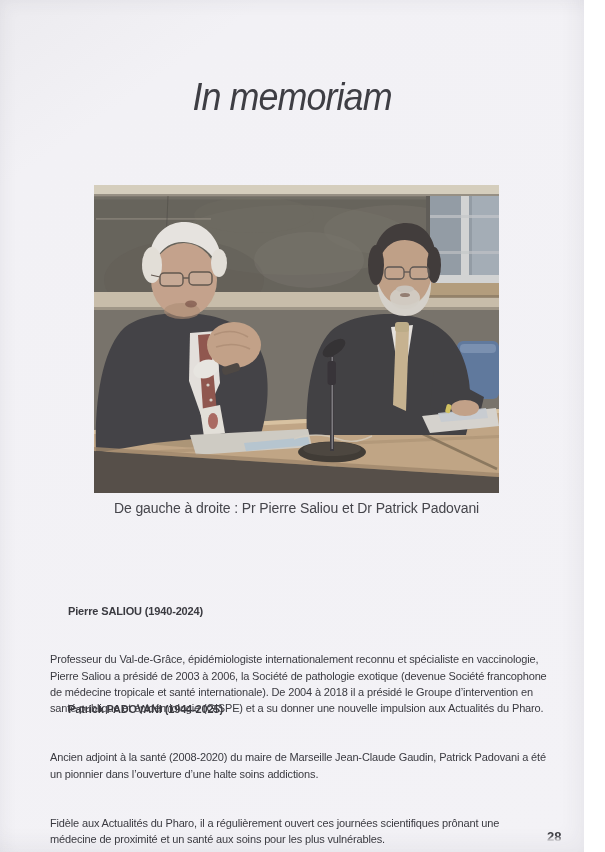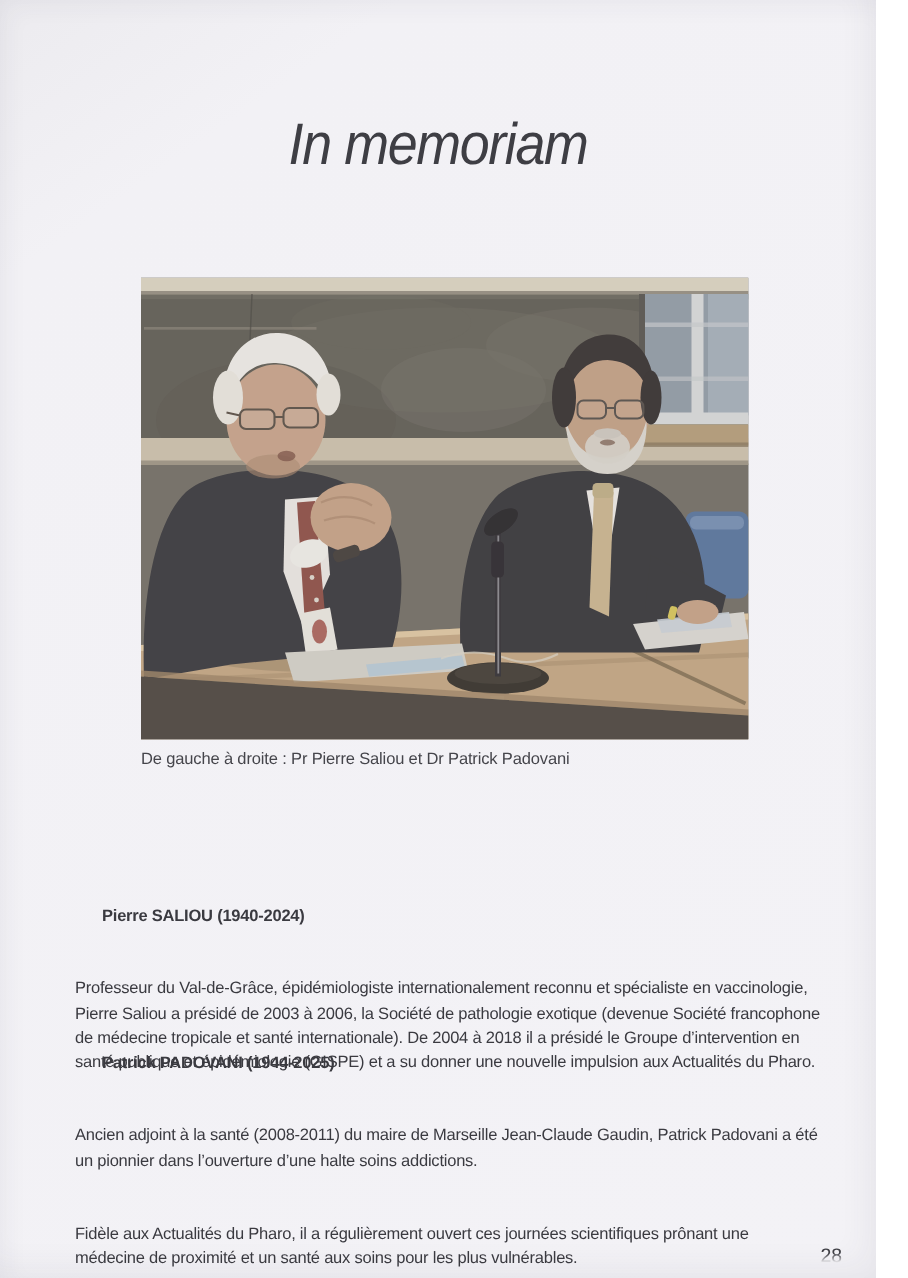--- a/index.html
+++ b/index.html
@@ -10,33 +10,33 @@
     box-shadow:inset -8px -10px 18px rgba(60,60,70,.05), inset 6px 6px 14px rgba(60,60,70,.04);
   }
   .title{
     position:absolute;top:74px;left:0;width:100%;text-align:center;
     font-style:italic;font-size:39px;line-height:46px;letter-spacing:-1px;
     color:#3e3e44;transform:scaleX(.92);
   }
   .photo{position:absolute;left:94px;top:185px;width:405px;height:308px;}
   .photo svg{display:block;filter:blur(.3px) contrast(.93) saturate(.85) brightness(1.03);}
   .caption{
-    position:absolute;left:94px;top:500px;width:405px;
-    font-size:11px;letter-spacing:-.1px;color:#45454b;
+    position:absolute;left:94px;top:500px;width:405px;text-align:center;
+    font-size:14px;letter-spacing:-.1px;color:#45454b;
   }
   .section{
     position:absolute;left:50px;width:545px;
     font-size:11px;line-height:16.3px;letter-spacing:-.15px;white-space:pre;
   }
   .section .heading{font-weight:bold;margin:0;padding-left:18px;}
   .section p{margin:0;}
   #section-saliou{top:570px;}
   #section-padovani{top:668px;}
   .page-number{
-    position:absolute;left:547px;top:829px;font-size:13px;font-weight:normal;color:#404046;
+    position:absolute;left:547px;top:829px;font-size:13px;font-weight:bold;color:#404046;
     -webkit-mask-image:linear-gradient(to bottom,#000 45%,rgba(0,0,0,.12) 80%,transparent 100%);
     mask-image:linear-gradient(to bottom,#000 45%,rgba(0,0,0,.12) 80%,transparent 100%);
   }
 </style>
 </head>
 <body>
 
 <div class="page">
 
   <div class="title">In memoriam</div>
@@ -172,21 +172,21 @@
   <section class="section" id="section-saliou">
     <h3 class="heading" style="font-size:11px;">Pierre SALIOU (1940-2024)</h3>
     <p>Professeur du Val-de-Grâce, épidémiologiste internationalement reconnu et spécialiste en vaccinologie,
 Pierre Saliou a présidé de 2003 à 2006, la Société de pathologie exotique (devenue Société francophone
 de médecine tropicale et santé internationale). De 2004 à 2018 il a présidé le Groupe d’intervention en
 santé publique et épidémiologie (GISPE) et a su donner une nouvelle impulsion aux Actualités du Pharo.</p>
   </section>
 
   <section class="section" id="section-padovani">
     <h3 class="heading" style="font-size:11px;">Patrick PADOVANI (1944-2025)</h3>
-    <p>Ancien adjoint à la santé (2008-2011) du maire de Marseille Jean-Claude Gaudin, Patrick Padovani a été
+    <p>Ancien adjoint à la santé (2008-2020) du maire de Marseille Jean-Claude Gaudin, Patrick Padovani a été
 un pionnier dans l’ouverture d’une halte soins addictions.</p>
     <p>Fidèle aux Actualités du Pharo, il a régulièrement ouvert ces journées scientifiques prônant une
 médecine de proximité et un santé aux soins pour les plus vulnérables.</p>
   </section>
 
   <div class="page-number">28</div>
 
 </div>
 
 </body></html>

